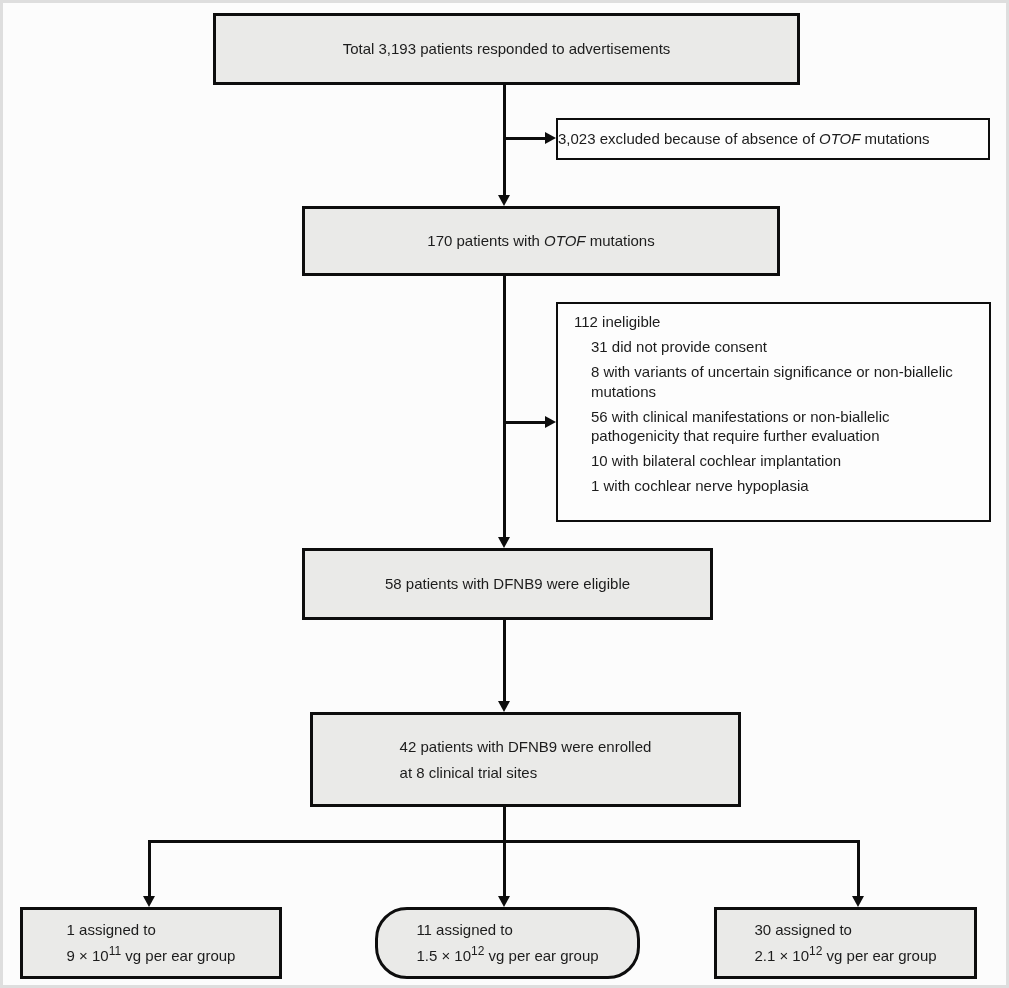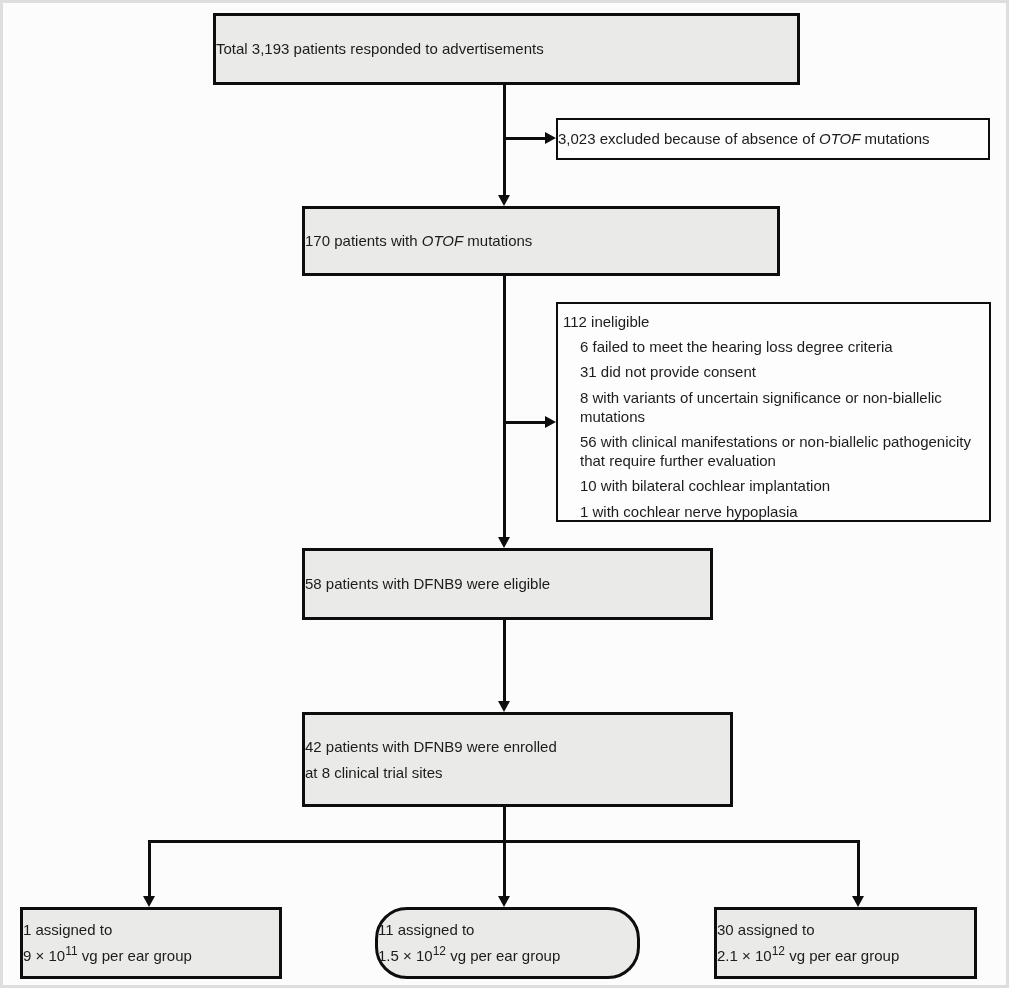--- a/index.html
+++ b/index.html
@@ -18,20 +18,21 @@
     color: #1c1c1c;
     font-size: 15px;
   }
   .box {
     position: absolute;
     box-sizing: border-box;
     background: #eaeae8;
     border: 3px solid #0d0d0d;
     display: flex;
     align-items: center;
+    justify-content: center;
     line-height: 1.35;
   }
   .box.side {
     background: #fdfdfd;
     border-width: 2px;
     justify-content: flex-start;
   }
   .box .inner-left { text-align: left; }
   .gene { font-style: italic; }
   sup { font-size: 12px; line-height: 0; }
@@ -60,26 +61,26 @@
 
   
   #box-total    { left: 213px; top: 13px;  width: 587px; height: 72px; }
   #box-excluded { left: 556px; top: 118px; width: 434px; height: 42px; }
   #box-otof     { left: 302px; top: 206px; width: 478px; height: 70px; }
   #box-ineligible {
     left: 556px; top: 302px; width: 435px; height: 220px;
     background: #fdfdfd;
     border: 2.5px solid #0d0d0d;
     display: block;
-    padding: 8px 8px 6px 5px;
+    padding: 8px 8px 6px 16px;
     line-height: 1.28;
   }
   #box-ineligible .item { margin-left: 17px; margin-top: 6px; }
   #box-eligible { left: 302px; top: 548px; width: 411px; height: 72px; }
-  #box-enrolled { left: 302px; top: 712px; width: 431px; height: 95px; line-height: 1.7; }
+  #box-enrolled { left: 310px; top: 712px; width: 431px; height: 95px; line-height: 1.7; }
   .group-box    { top: 907px; height: 72px; line-height: 1.75; }
   #box-group-1  { left: 20px;  width: 262px; }
   #box-group-2  { left: 375px; width: 265px; border-radius: 32px; }
   #box-group-3  { left: 714px; width: 263px; }
 </style>
 </head>
 <body>
 
 <div id="stage">
 
@@ -90,21 +91,20 @@
   <div class="box side" id="box-excluded">
     <span><span>3,023 excluded because of absence of </span><i class="gene">OTOF</i><span> mutations</span></span>
   </div>
 
   <div class="box" id="box-otof">
     <span><span>170 patients with </span><i class="gene">OTOF</i><span> mutations</span></span>
   </div>
 
   <div class="box side" id="box-ineligible">
     <div>112 ineligible</div>
-    <div class="item">6 failed to meet the hearing loss degree criteria</div>
     <div class="item">31 did not provide consent</div>
     <div class="item">8 with variants of uncertain significance or non-biallelic mutations</div>
     <div class="item">56 with clinical manifestations or non-biallelic pathogenicity that require further evaluation</div>
     <div class="item">10 with bilateral cochlear implantation</div>
     <div class="item">1 with cochlear nerve hypoplasia</div>
   </div>
 
   <div class="box" id="box-eligible">
     <span>58 patients with DFNB9 were eligible</span>
   </div>

